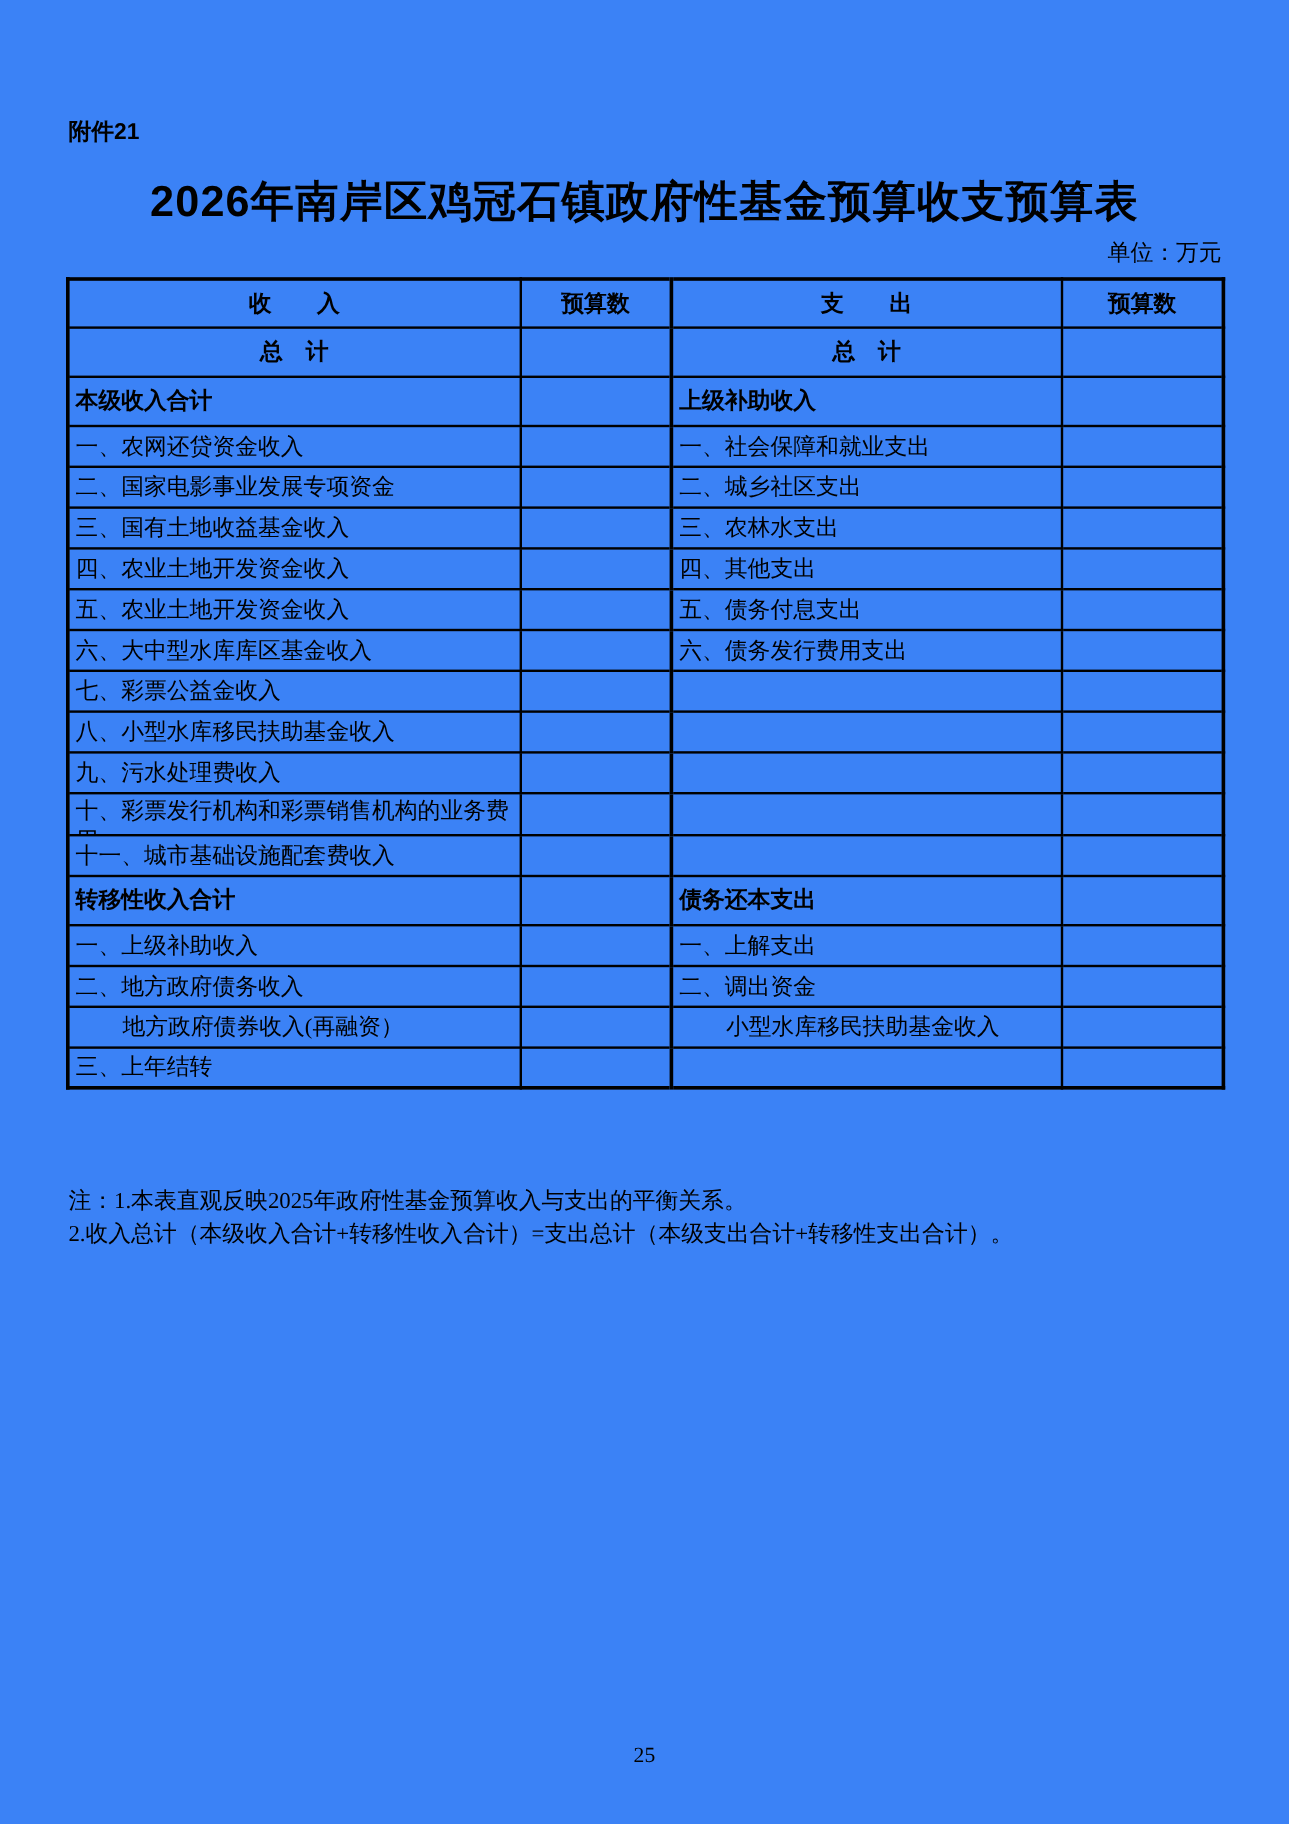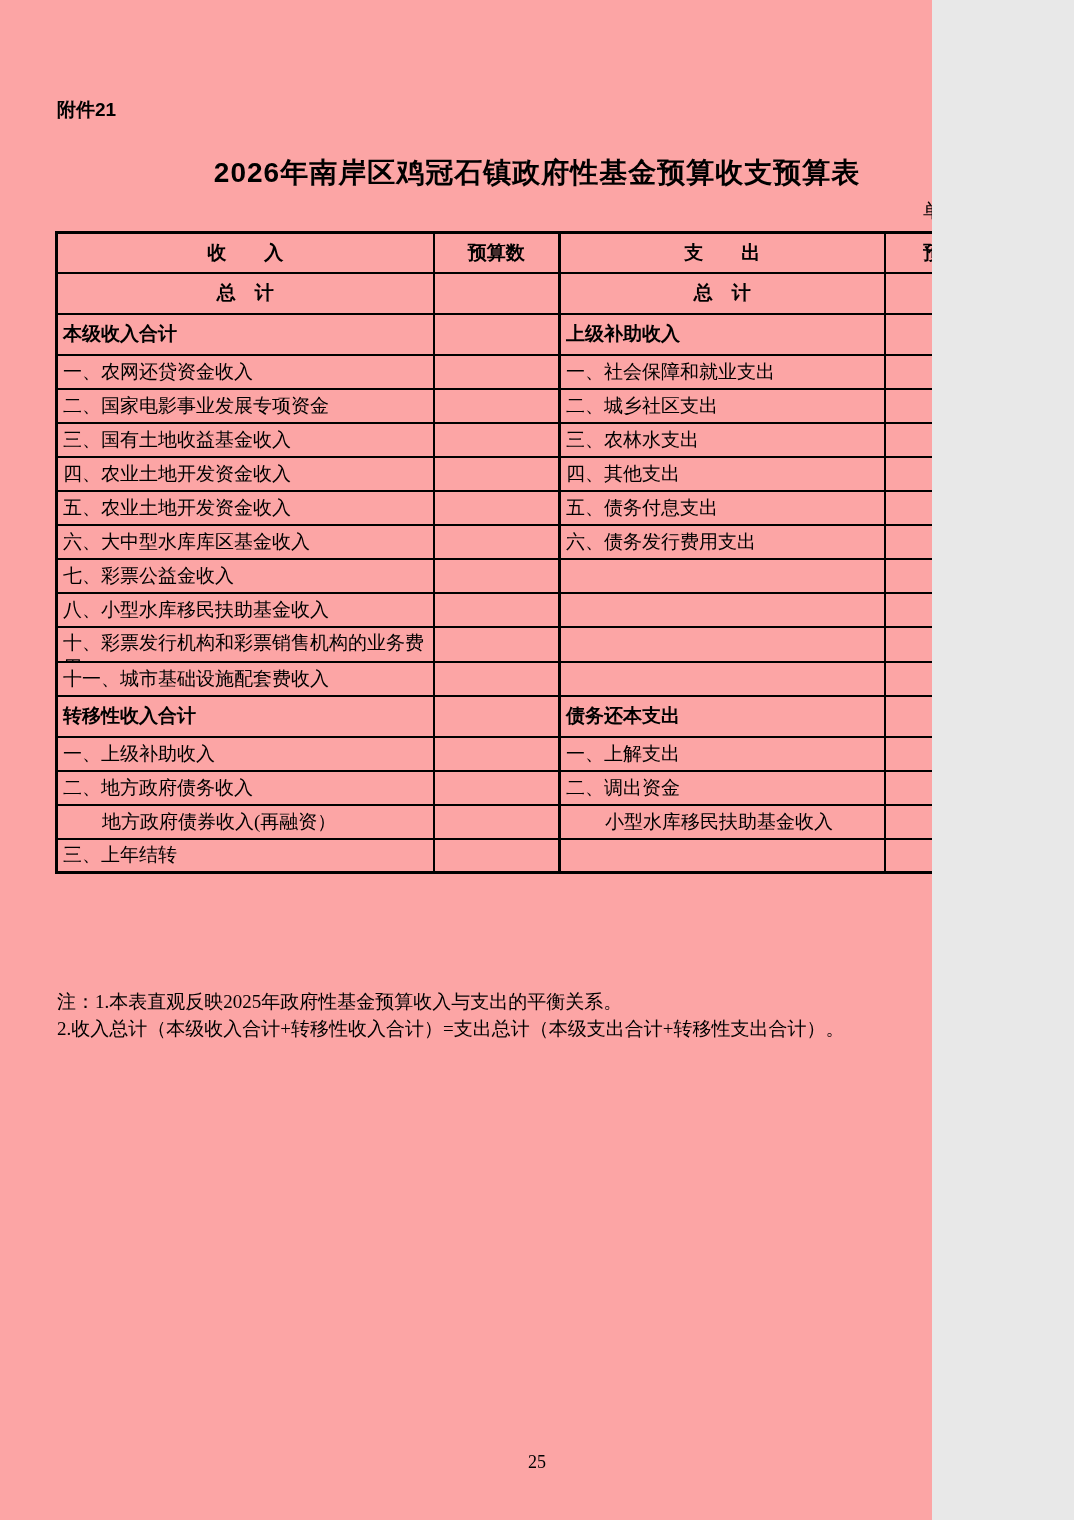--- a/index.html
+++ b/index.html
@@ -1,34 +1,34 @@
 <!DOCTYPE html>
 <html><head>
 <meta charset="utf-8">
 <style>
   * { margin:0; padding:0; box-sizing:border-box; }
   html,body { background:#e8e8e8; }
   #page {
     position:relative;
-    width:932px; height:1520px;
-    background:#fca5a5;
+    width:1074px; height:1520px;
+    background:#3b82f6;
     font-family:"Liberation Serif","DejaVu Serif",serif;
     color:#000;
     overflow:hidden;
   }
   .attachment {
     position:absolute; left:57px; top:97px;
     font-family:"Liberation Sans","DejaVu Sans",sans-serif;
     font-weight:bold; font-size:19px;
   }
   .doc-title {
-    position:absolute; left:0; top:154px; width:1074px;
+    position:absolute; left:0; top:144px; width:1074px;
     text-align:center;
     font-family:"Liberation Sans","DejaVu Sans",sans-serif;
-    font-weight:bold; font-size:28px; letter-spacing:1px;
+    font-weight:bold; font-size:36px; letter-spacing:1px;
   }
   .unit-label {
     position:absolute; top:198px; left:55px; width:963px;
     text-align:right; font-size:19px;
   }
   .budget-table-wrap { position:absolute; left:55px; top:231px; }
   table.budget {
     border-collapse:collapse; table-layout:fixed;
     width:963px;
     border:3px solid #000;
@@ -158,20 +158,26 @@
             <td class="t-empty"></td>
             <td class="t-empty"></td>
           </tr>
           <tr class="h-item">
             <td class="t-item">八、小型水库移民扶助基金收入</td>
             <td class="t-empty"></td>
             <td class="t-empty"></td>
             <td class="t-empty"></td>
           </tr>
           <tr class="h-item">
+            <td class="t-item">九、污水处理费收入</td>
+            <td class="t-empty"></td>
+            <td class="t-empty"></td>
+            <td class="t-empty"></td>
+          </tr>
+          <tr class="h-item">
             <td class="t-item_wrap">
               <div class="clip">十、彩票发行机构和彩票销售机构的业务费用</div>
             </td>
             <td class="t-empty"></td>
             <td class="t-empty"></td>
             <td class="t-empty"></td>
           </tr>
           <tr class="h-item">
             <td class="t-item">十一、城市基础设施配套费收入</td>
             <td class="t-empty"></td>

